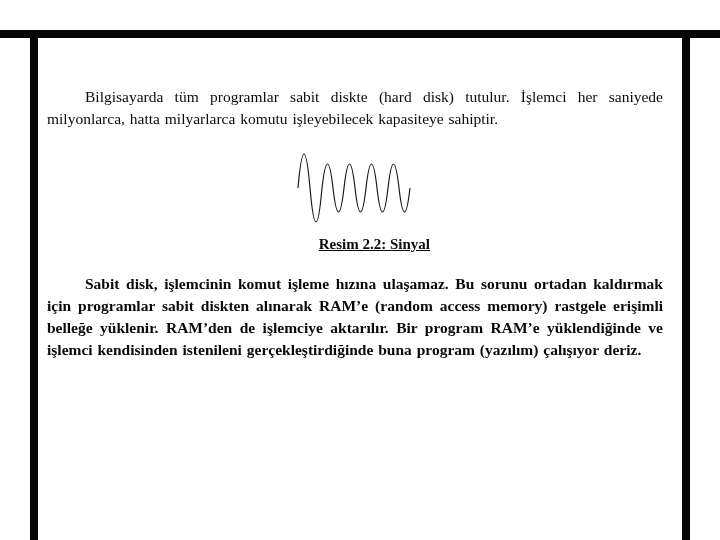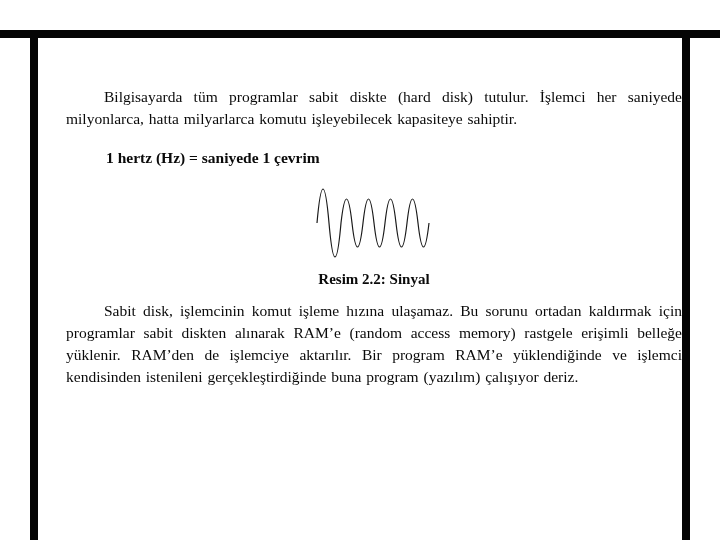--- a/index.html
+++ b/index.html
@@ -30,21 +30,21 @@
     background: #050505;
   }
   .frame-right {
     position: absolute;
     left: 682px; top: 30px;
     width: 8px; height: 510px;
     background: #050505;
   }
   .content {
     position: absolute;
-    left: 66px;
+    left: 47px;
     top: 86px;
     width: 616px;
   }
   .para {
     font-size: 15.5px;
     line-height: 22px;
     text-align: justify;
     text-indent: 38px;
     margin: 0;
     word-spacing: 1px;
@@ -54,51 +54,52 @@
   }
   .hertz-line {
     font-size: 15.5px;
     font-weight: bold;
     line-height: 20px;
     margin: 0 0 15px 0;
   }
   figure.signal {
     margin: 8px auto 0 auto;
     width: 150px;
-    text-align: center;
+    text-align: right;
+    text-decoration: underline;
   }
   figure.signal svg {
     display: block;
     margin: 0 auto;
   }
   figcaption {
     font-size: 15px;
     font-weight: bold;
     margin-top: 8px;
     white-space: nowrap;
   }
   .para.second {
-    margin-top: 12px;
+    margin-top: 20px;
+    font-weight: bold;
   }
 </style>
 </head>
 <body>
 
 <div class="canvas">
 
   <div class="frame-top"></div>
   <div class="frame-left"></div>
   <div class="frame-right"></div>
 
   <div class="content">
 
     <p class="para">Bilgisayarda tüm programlar sabit diskte (hard disk) tutulur. İşlemci her saniyede milyonlarca, hatta milyarlarca komutu işleyebilecek kapasiteye sahiptir.</p>
 
     <div class="hertz-block">
-      <p class="hertz-line">1 hertz (Hz) = saniyede 1 çevrim</p>
     </div>
 
     <figure class="signal">
       <svg width="120" height="80" viewBox="0 0 120 80" aria-hidden="true">
         <path d="M3,40
                  Q9,-28 15,40
                  Q21,108 27,40
                  Q32.5,-8 38,40
                  Q43.5,88 49,40
                  Q54.5,-8 60,40

